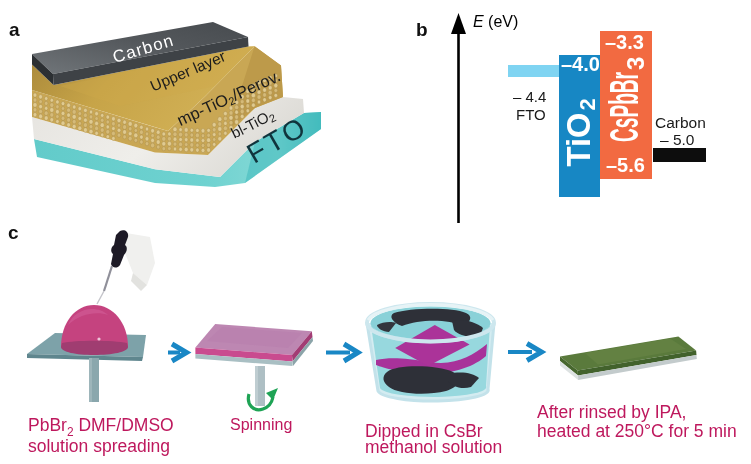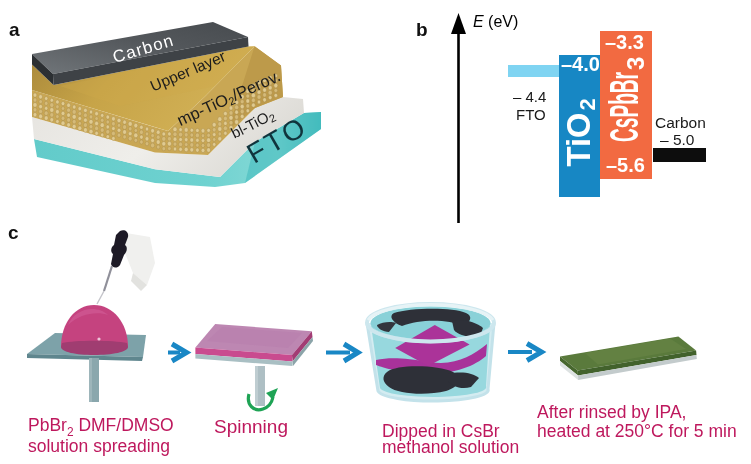--- a/index.html
+++ b/index.html
@@ -358,15 +358,15 @@
 
   <polygon points="560,131.5 678.4,111.4 696.1,125.5 577.7,145.6" fill="#5a7a3c"></polygon>
   <polygon points="585,128 670,113.5 686,124 598,139.5" fill="#668544" opacity="0.7"></polygon>
   <polygon points="560,131.5 577.7,145.6 578,150.5 560,136" fill="#47672e"></polygon>
   <polygon points="577.7,145.6 696.1,125.5 696.5,130 578,150.5" fill="#42622c"></polygon>
   <polygon points="560,136 578,150.5 578.2,155 560,140.5" fill="#dde2e2"></polygon>
   <polygon points="578,150.5 696.5,130 696.8,134 578.2,155" fill="#c3cbcc"></polygon>
 </svg>
 
 <div class="t" style="left:28px;top:415px;font-size:17.5px;line-height:21px;">PbBr<sub>2</sub> DMF/DMSO<br>solution spreading</div>
-<div class="t" style="left:214px;top:416px;font-size:19px;">Spinning</div>
-<div class="t" style="left:365px;top:423px;font-size:17.5px;line-height:16px;margin-left:17px;">Dipped in CsBr<br>methanol solution</div>
+<div class="t" style="left:230px;top:416px;font-size:16px;">Spinning</div>
+<div class="t" style="left:365px;top:423px;font-size:17.5px;line-height:16px;">Dipped in CsBr<br>methanol solution</div>
 <div class="t" style="left:537px;top:403px;font-size:17.5px;line-height:18.5px;">After rinsed by IPA,<br>heated at 250°C for 5 min</div>
 
 </body></html>

